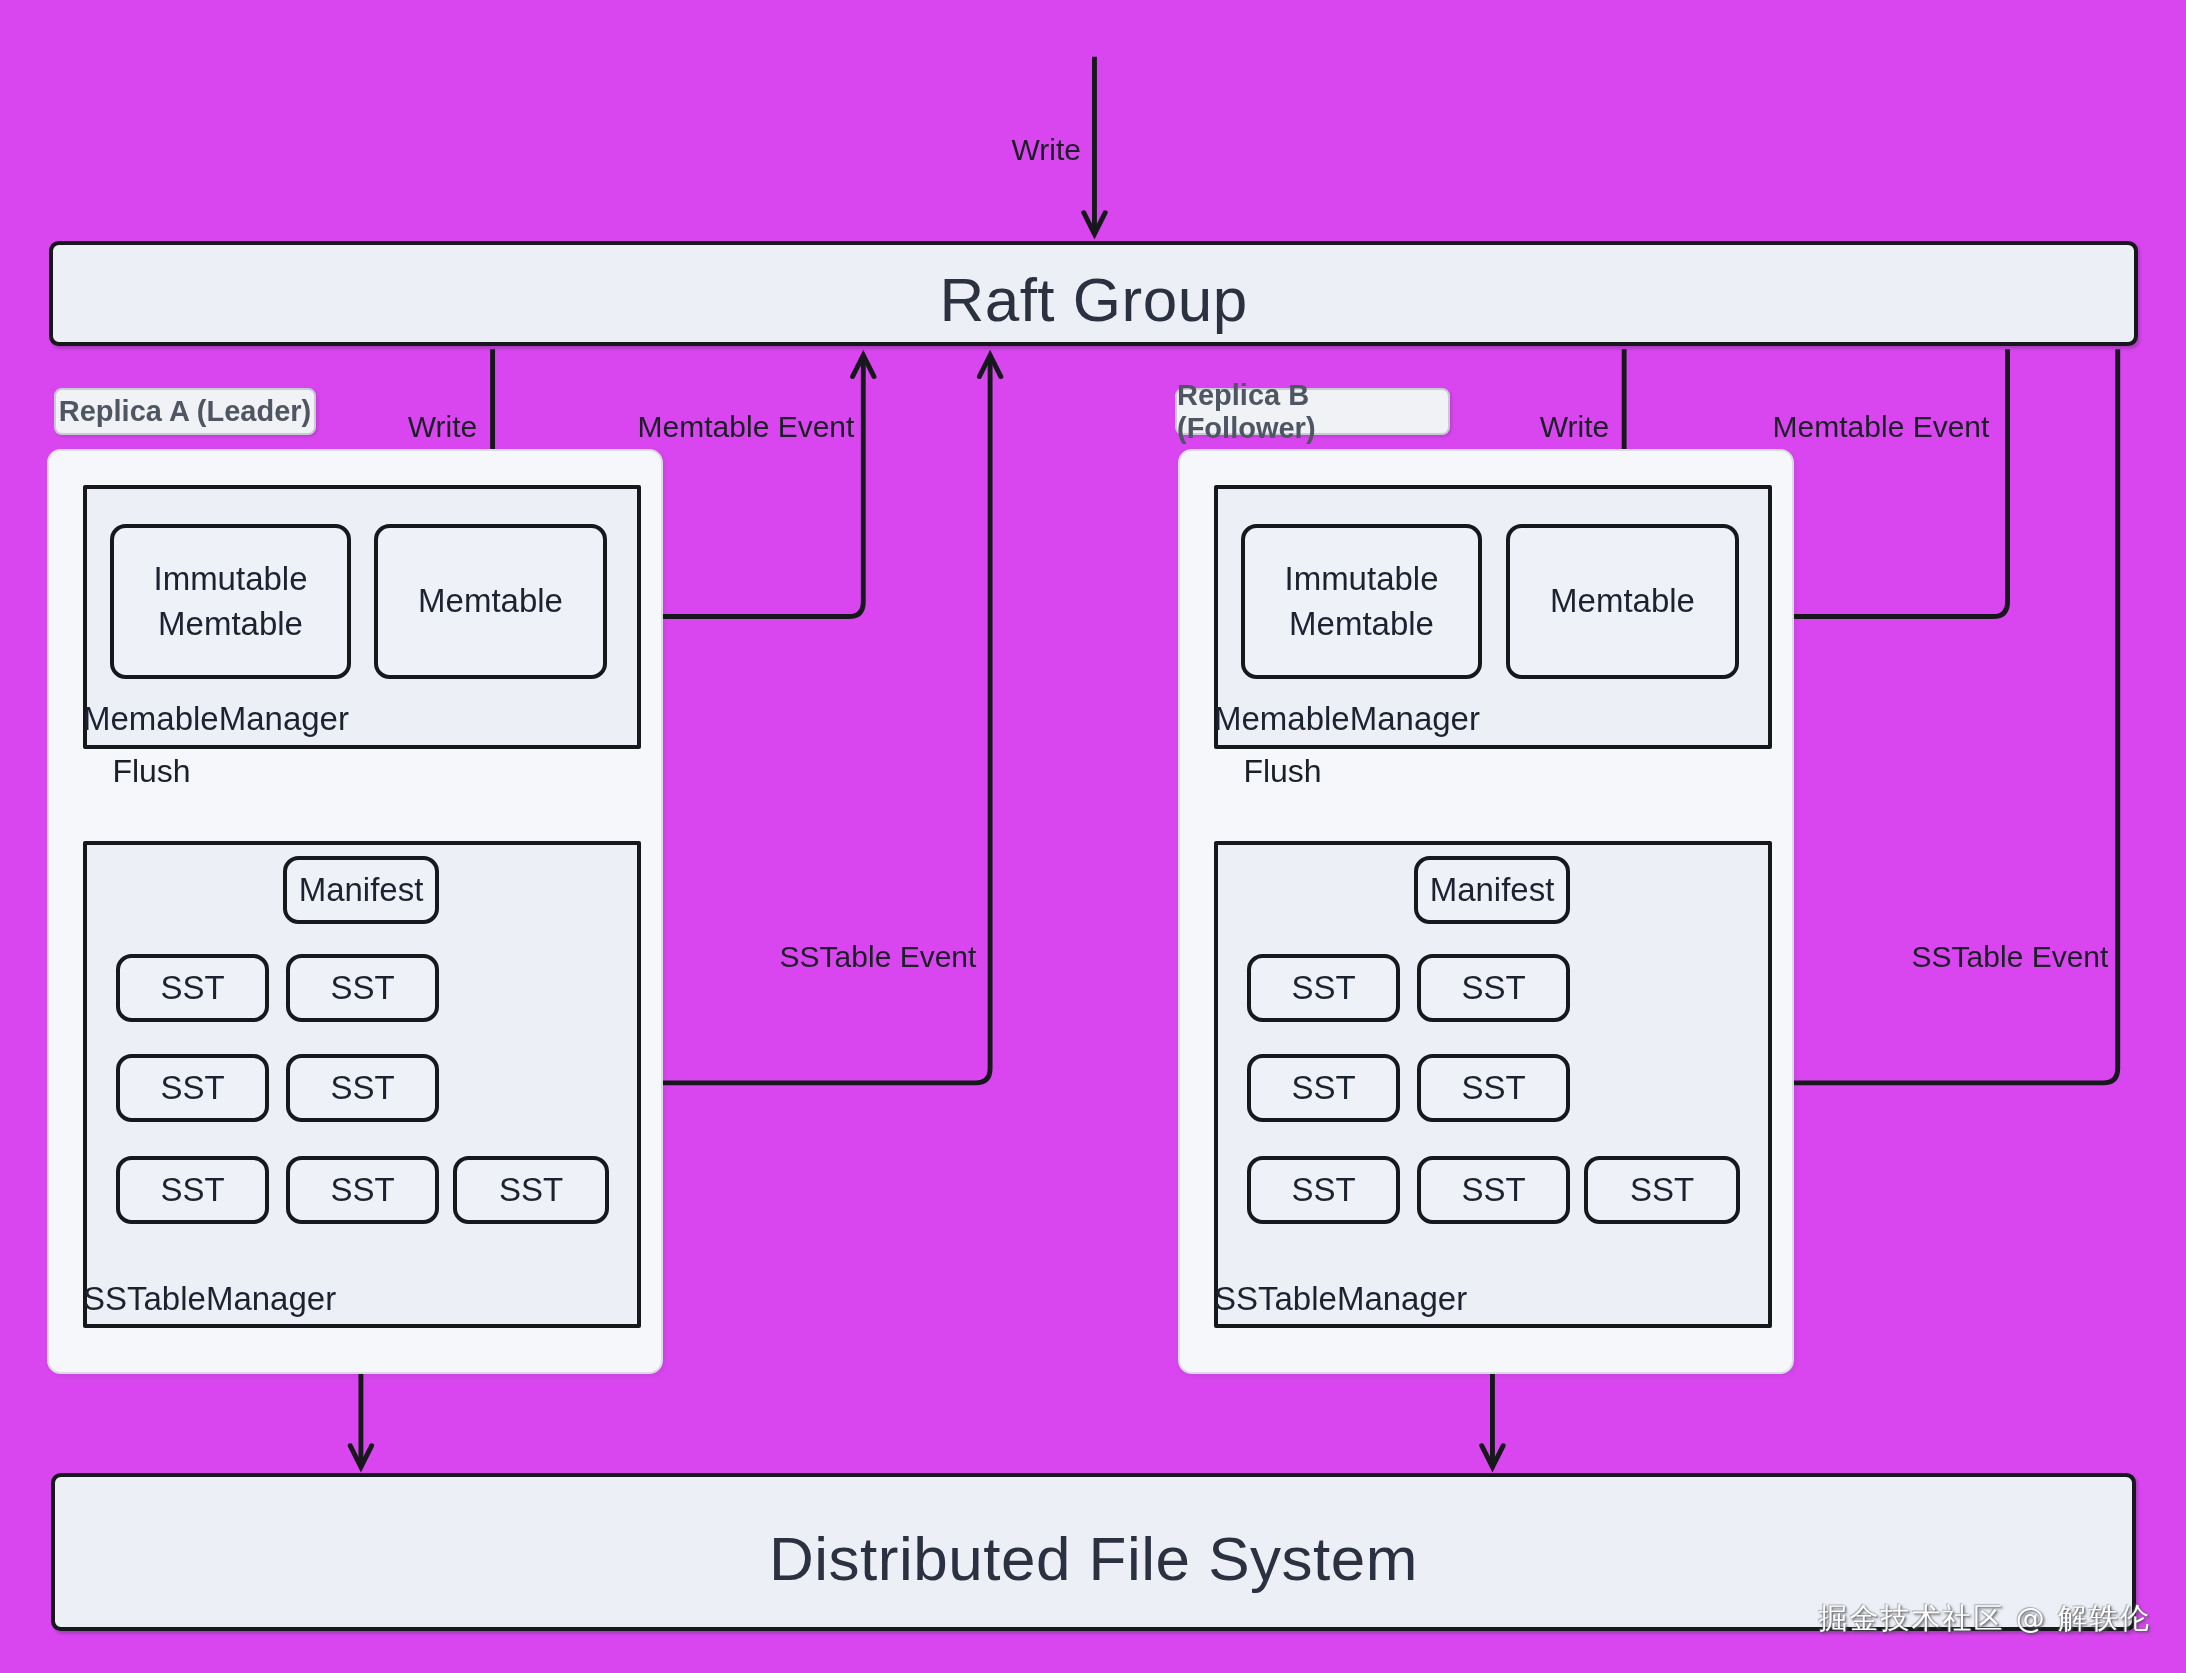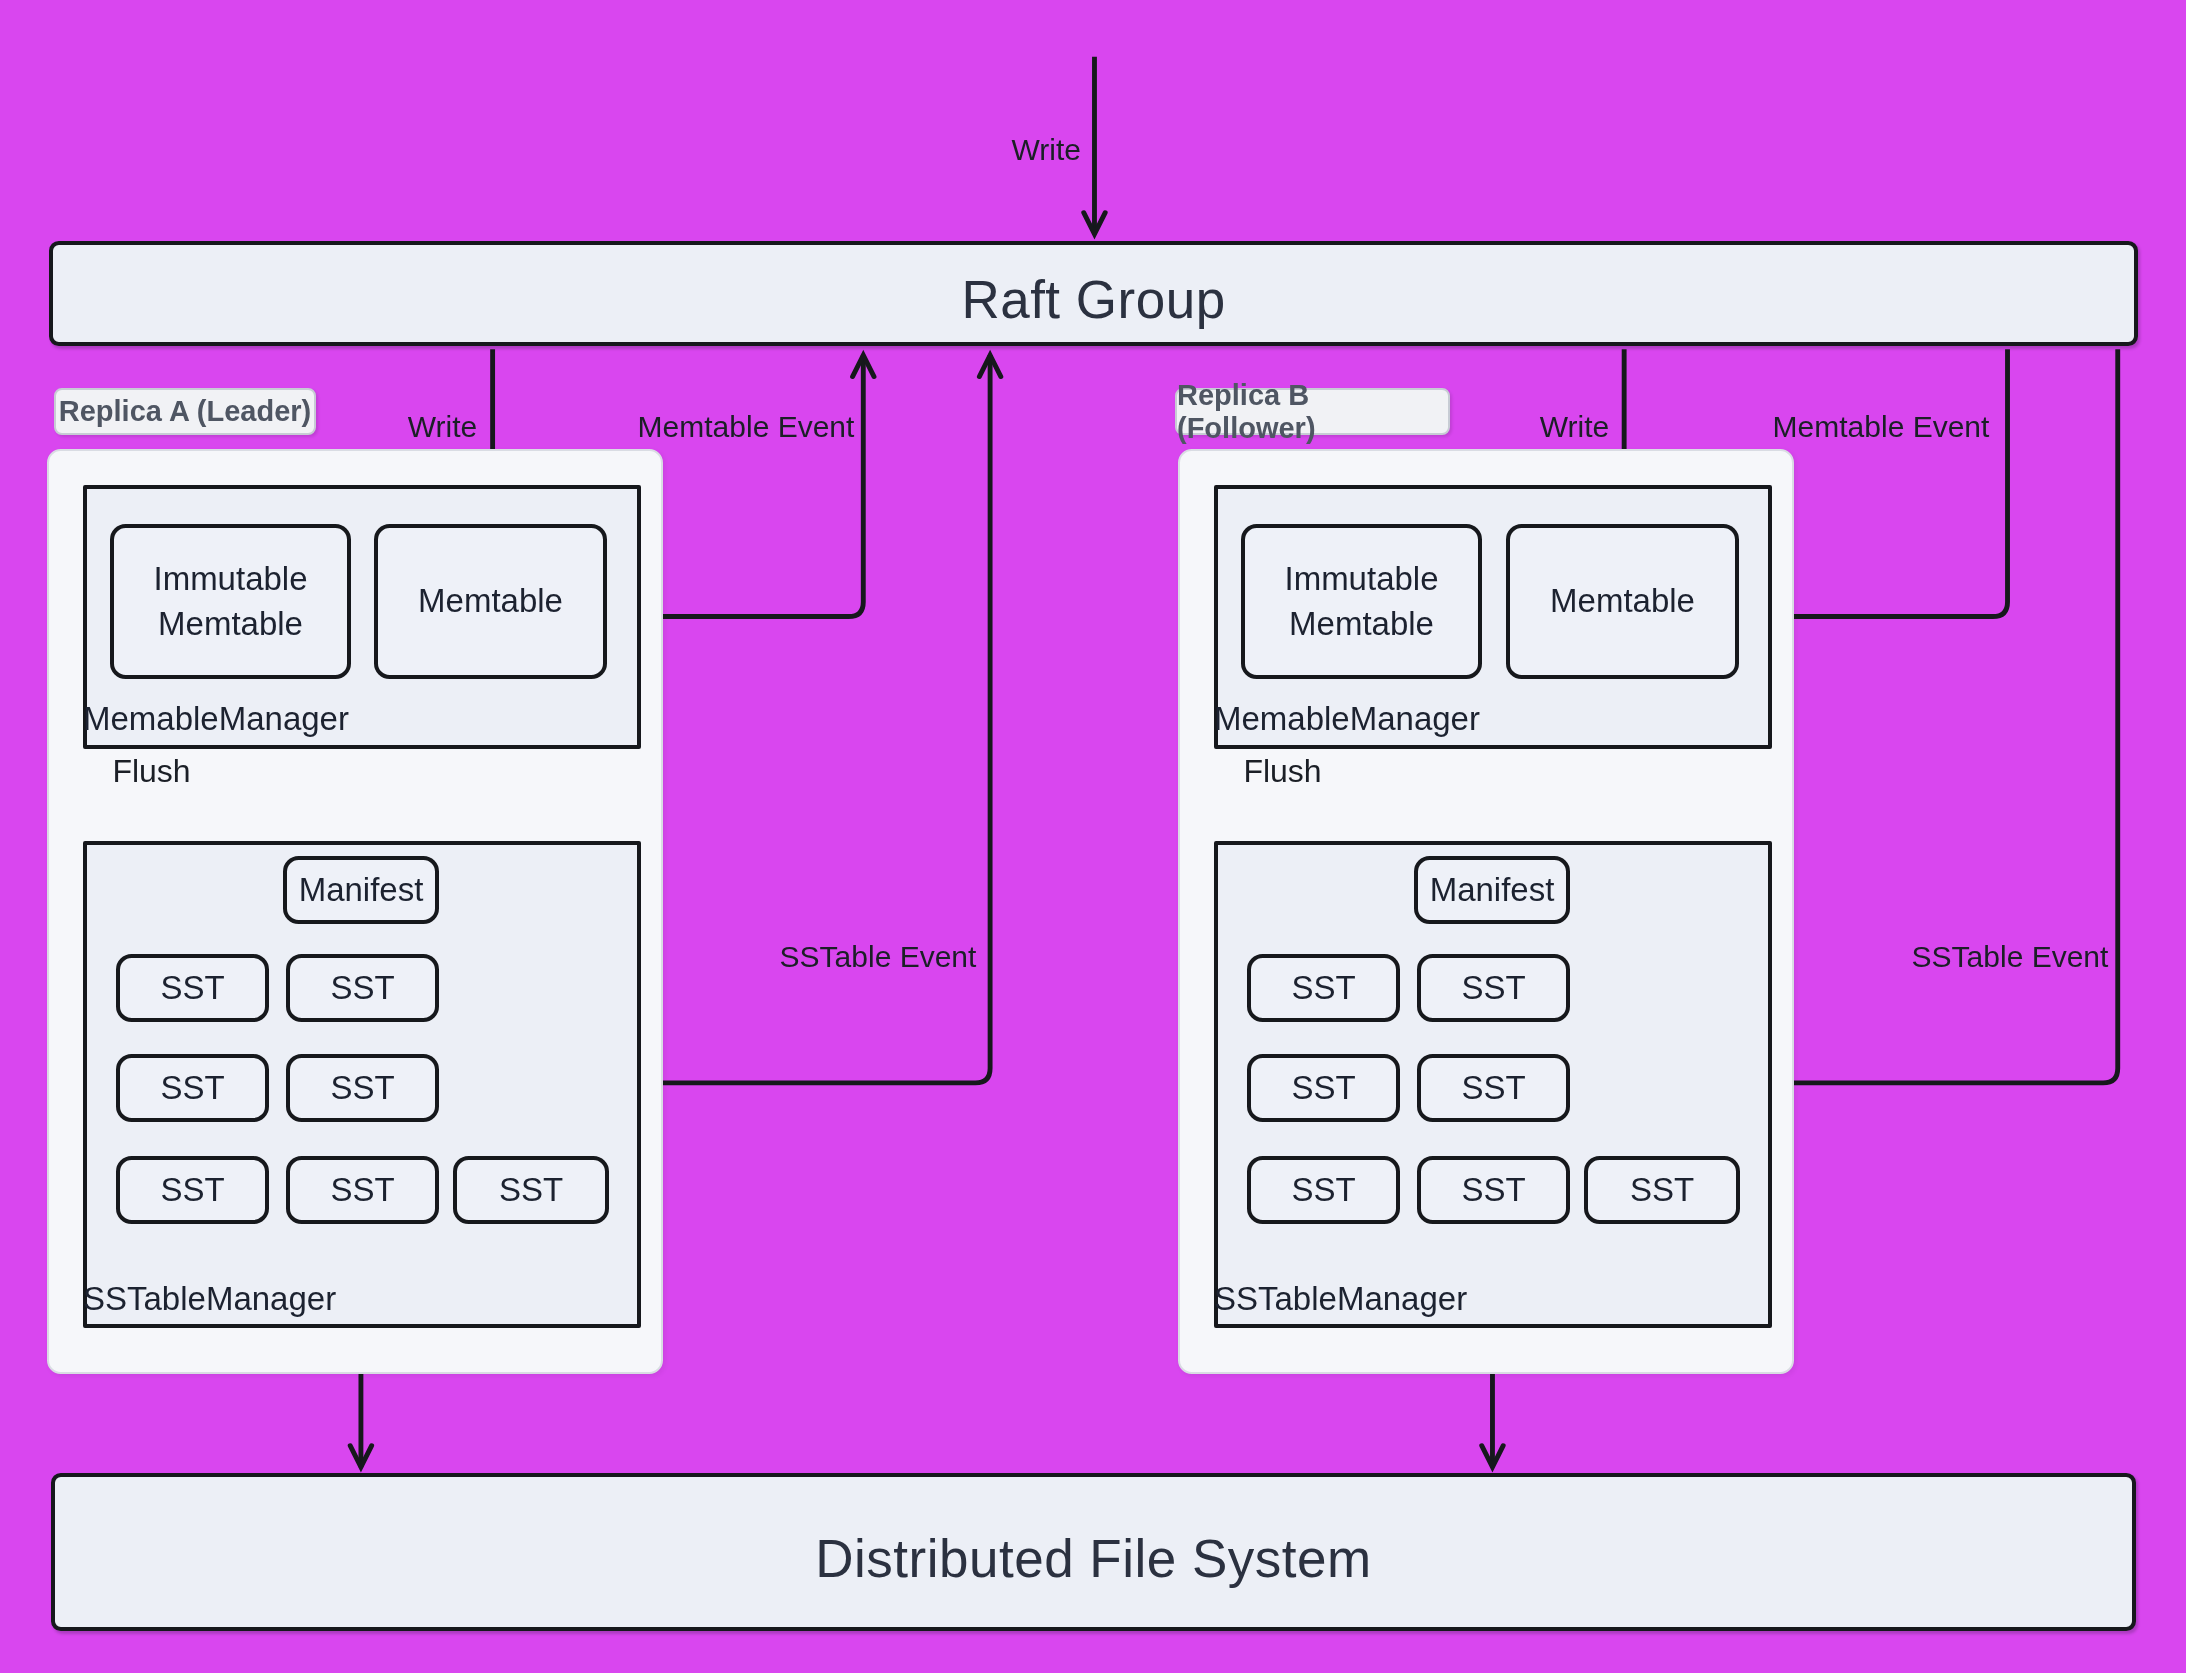--- a/index.html
+++ b/index.html
@@ -7,21 +7,21 @@
     position:relative;width:2187px;height:1674px;background:#d946ef;overflow:hidden;
     font-family:"Liberation Sans", sans-serif;color:#1c2230;
   }
   #stage > svg{position:absolute;left:0;top:0;width:2187px;height:1674px;}
   .abs{position:absolute;box-sizing:border-box;}
   .panel{
     background:#eceff6;border:4.9px solid #16181c;border-radius:9.8px;
     display:flex;align-items:center;justify-content:center;
     box-shadow:2px 2.9px 2.9px rgba(20,24,30,.22);
   }
-  .title{font-size:53px;color:#2b3140;letter-spacing:0.5px;margin-top:12px;}
+  .title{font-size:62px;color:#2b3140;letter-spacing:0.5px;margin-top:12px;}
   .container{
     background:#f6f7fa;border:2px solid #d9dce3;border-radius:13.7px;
     box-shadow:2px 2px 4.9px rgba(20,24,30,.07);
   }
   .mgr{
     background:#eceff6;border:4.9px solid #16181c;border-radius:2px;
   }
   .cell{
     background:#eef1f8;border:4.9px solid #16181c;border-radius:15.6px;
     display:flex;align-items:center;justify-content:center;text-align:center;
@@ -135,15 +135,16 @@
   <div class="abs cell" style="left:1417px;top:1156px;width:153px;height:68px;">SST</div>
   <div class="abs cell" style="left:1584px;top:1156px;width:156px;height:68px;">SST</div>
   <div class="abs mgrlbl" style="left:1214px;top:1280px;width:558px;">SSTableManager</div>
 
   <div class="abs lbl center" style="left:1888px;top:940px;width:244px;">SSTable Event</div>
 
   <div class="abs panel" style="left:51px;top:1473px;width:2085px;height:158px;">
     <span class="title">Distributed File System</span>
   </div>
 
+  <div class="abs watermark" style="left:1746px;top:1599px;width:405px;">掘金技术社区 @ 解轶伦</div>
 
 </div>
 
 
 </body></html>

